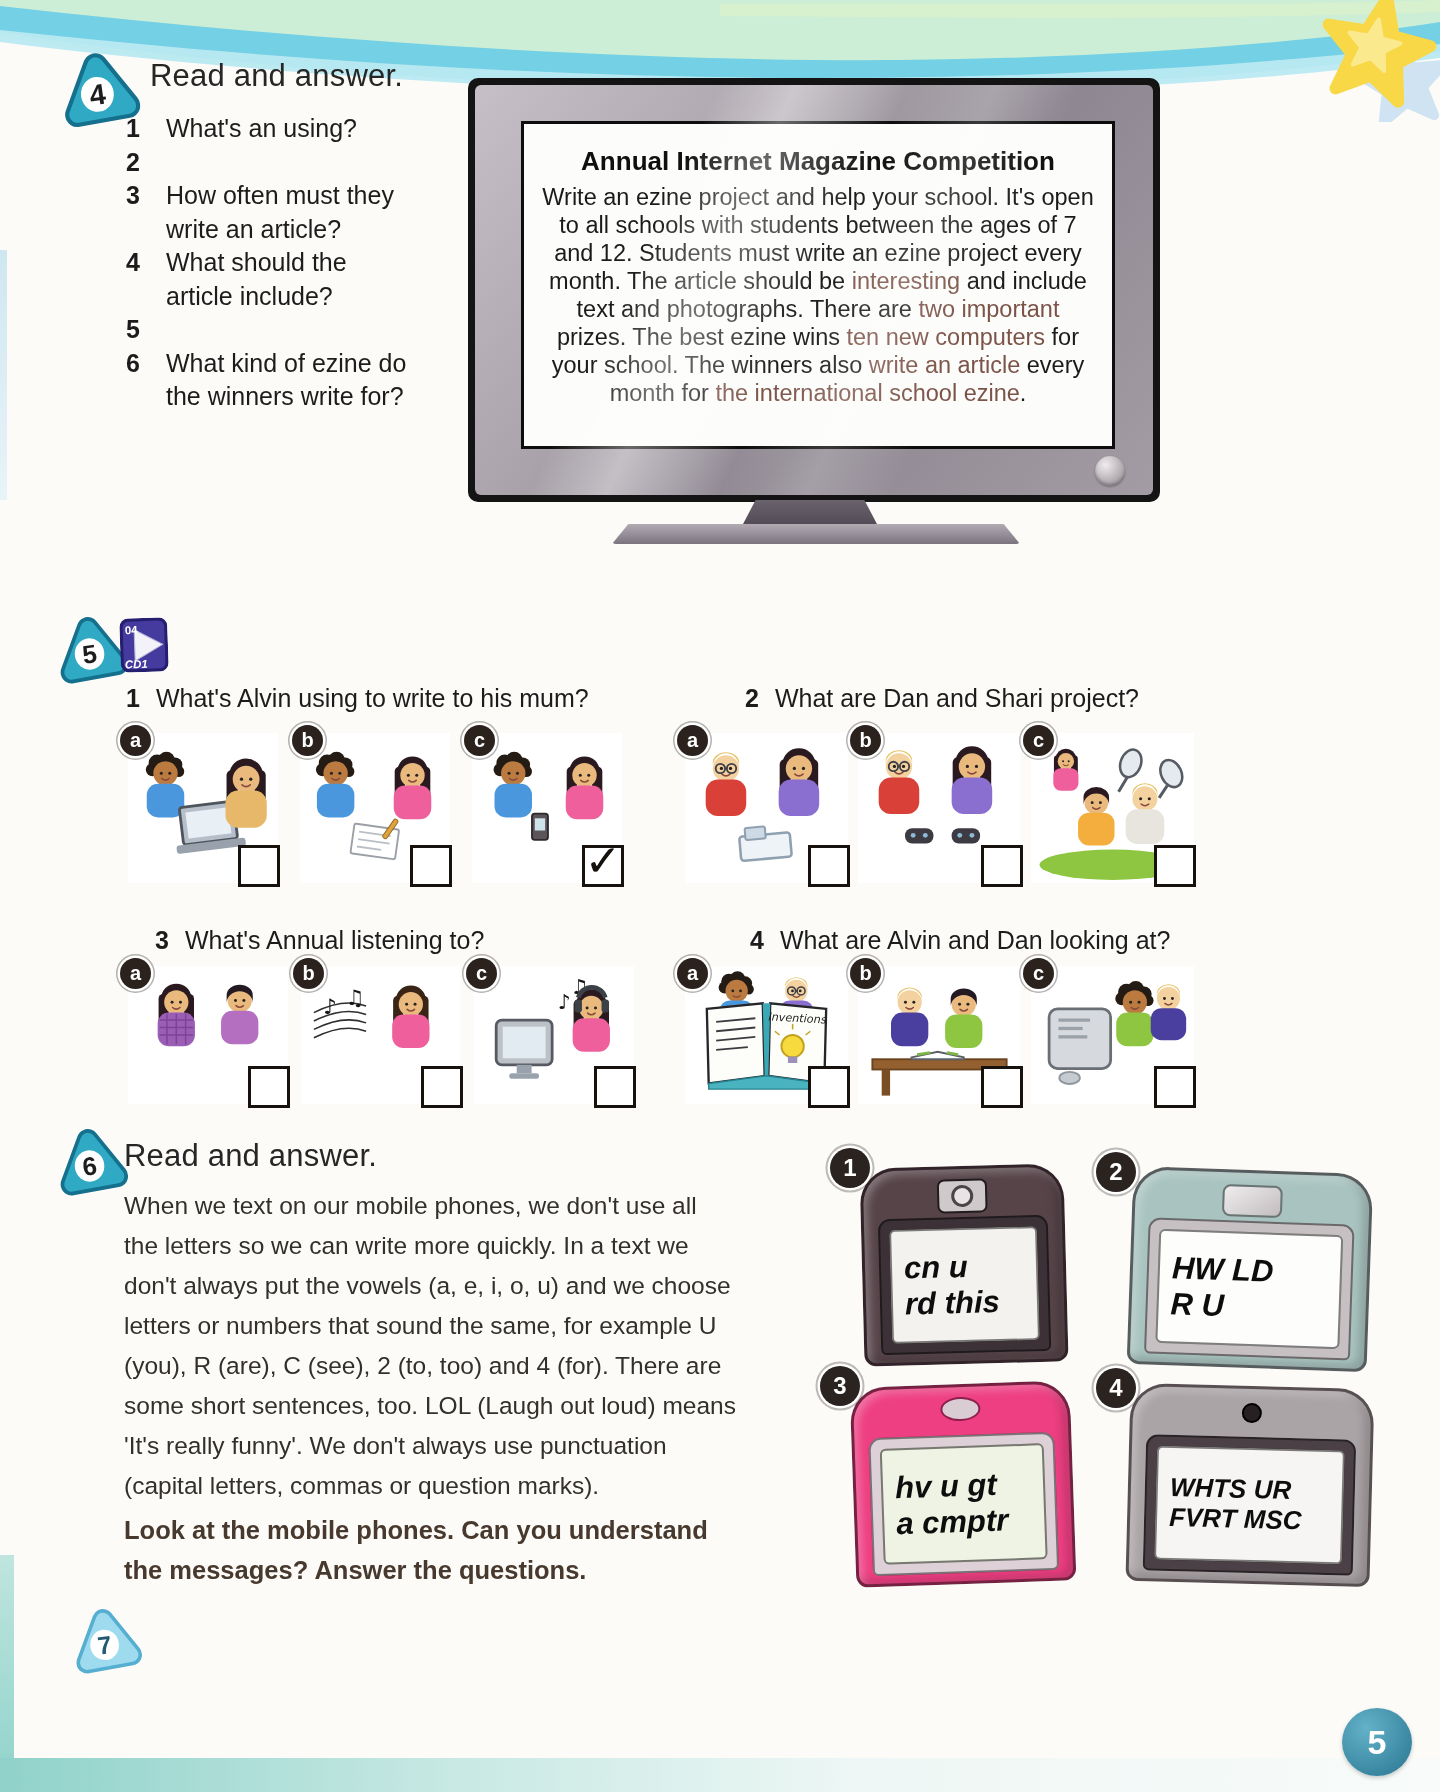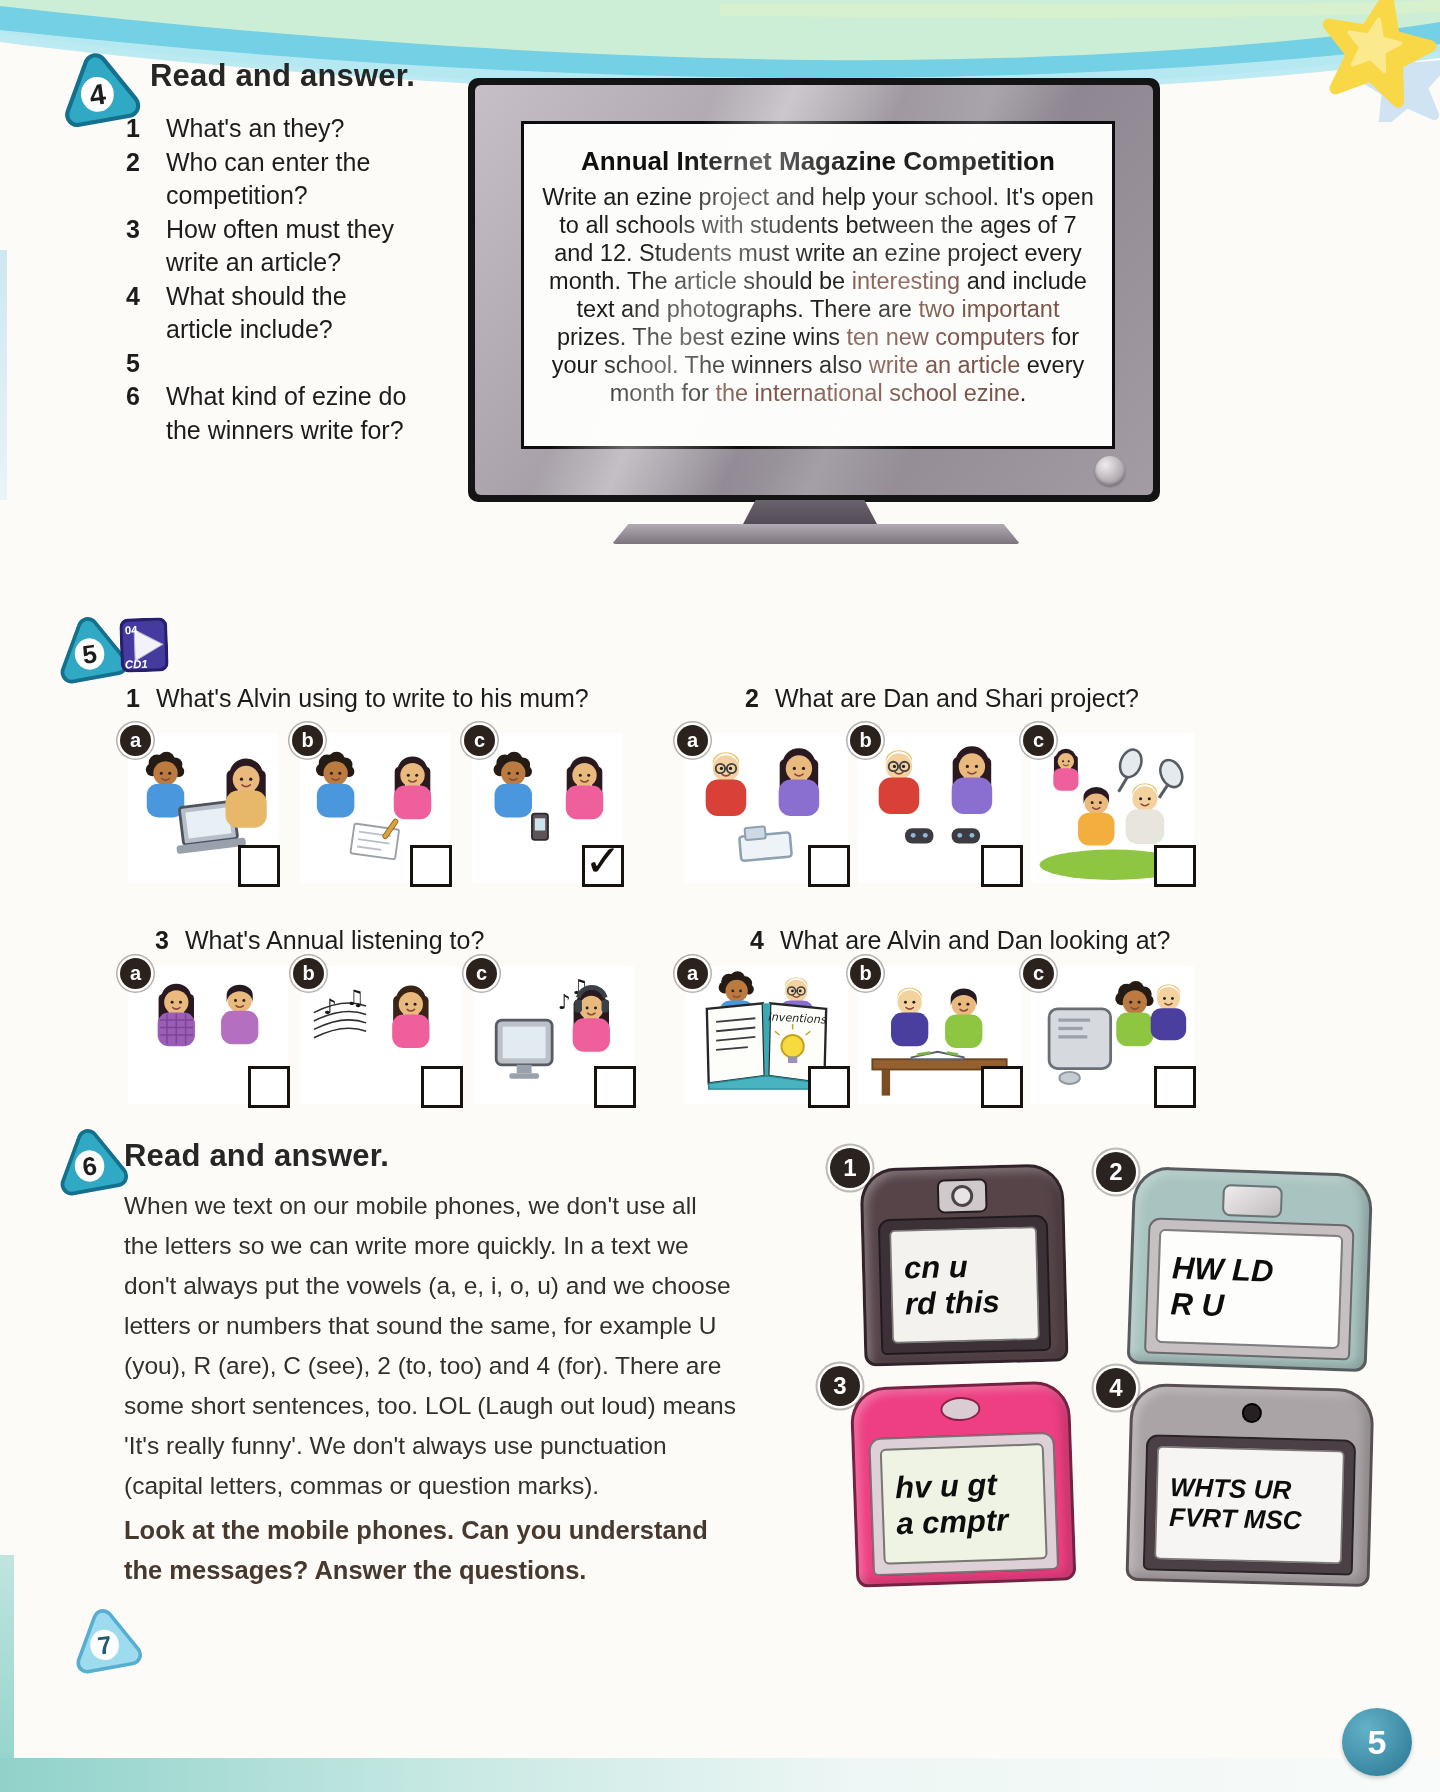--- a/index.html
+++ b/index.html
@@ -17,21 +17,21 @@
         background:linear-gradient(90deg,#8fd2ca 0%,#c9e9e4 32%,#eef7f5 60%,#f8fbfa 100%);}
 
   
   .badge{position:absolute;transform:rotate(-8deg);}
   .badge .b-back{fill:none;stroke:#14708c;}
   .badge .b-front{fill:#2fa9c4;stroke:#2fa9c4;}
   .badge-light .b-back{stroke:#56aed0;}
   .badge-light .b-front{fill:#9fdbee;stroke:#9fdbee;}
   .badge text{font-family:"Liberation Sans",sans-serif;}
 
-  .sec-title{position:absolute;font-size:31px;font-weight:bold;color:#262626;letter-spacing:.2px;}
+  .sec-title{position:absolute;font-size:31px;font-weight:normal;color:#262626;letter-spacing:.2px;}
 
   
   #ex4-questions{position:absolute;left:126px;top:112px;font-size:25px;line-height:33.5px;color:#1c1c1c;}
   .q-row{display:flex;}
   .q-row .q-num{width:40px;font-weight:bold;flex:none;}
 
   
   .tv{position:absolute;left:468px;top:78px;width:692px;height:424px;background:#141414;
       border-radius:10px;padding:7px;box-sizing:border-box;}
   .tv-bezel{position:relative;width:100%;height:100%;border-radius:6px;
@@ -131,25 +131,24 @@
   <svg class="badge" style="left:60px;top:52px;width:78px;height:78px" viewBox="0 0 76 76">
     <path class="b-back" d="M38 13 L64 56 L14 58 Z" stroke-width="24" stroke-linejoin="round"></path>
     <path class="b-front" d="M38 13 L64 56 L14 58 Z" stroke-width="16" stroke-linejoin="round"></path>
     <ellipse cx="36" cy="41" rx="16" ry="17" fill="#fff"></ellipse>
     <text x="36" y="51" text-anchor="middle" font-size="28" font-weight="bold" fill="#1d1d1d">4</text>
   </svg>
   <div class="sec-title" style="left:150px;top:58px">Read and answer.</div>
   <div id="ex4-questions">
       <div class="q-row">
     <span class="q-num">1</span>
-    <div class="q-text">What's an they?</div>
+    <div class="q-text">What's an using?</div>
       </div>
       <div class="q-row">
     <span class="q-num">2</span>
-    <div class="q-text">Who can enter the<br>competition?</div>
       </div>
       <div class="q-row">
     <span class="q-num">3</span>
     <div class="q-text">How often must they<br>write an article?</div>
       </div>
       <div class="q-row">
     <span class="q-num">4</span>
     <div class="q-text">What should the<br>article include?</div>
       </div>
       <div class="q-row">

